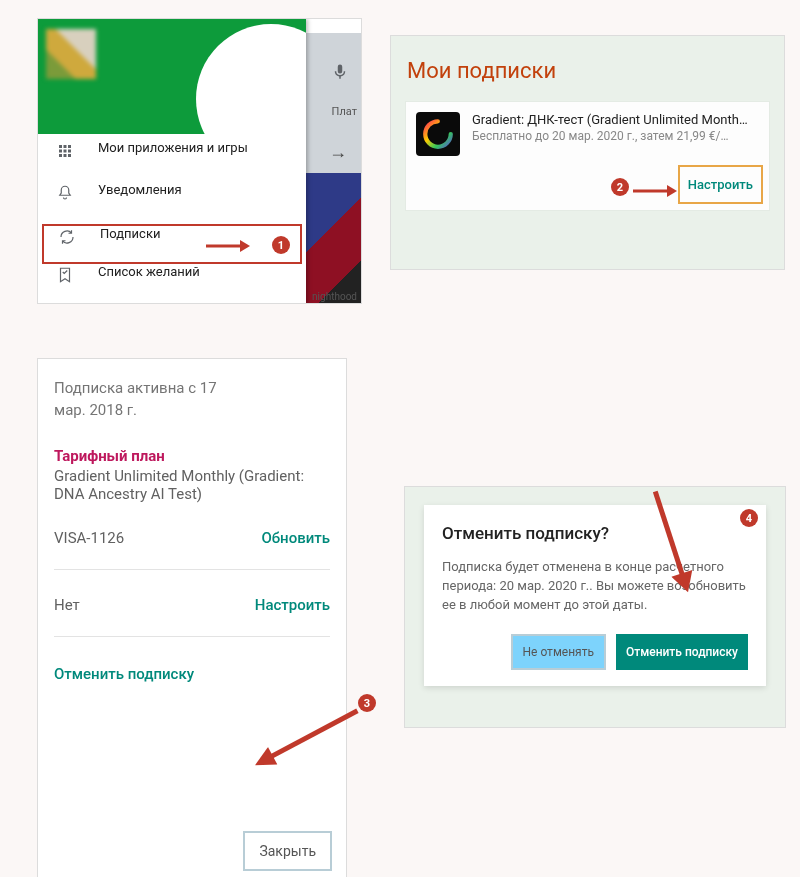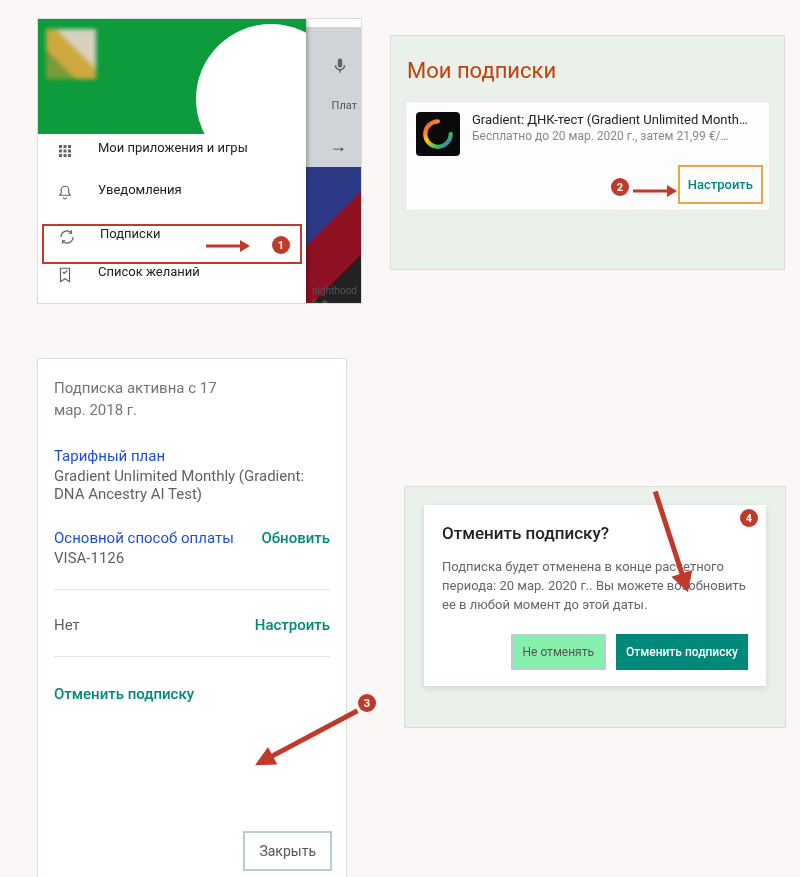--- a/index.html
+++ b/index.html
@@ -2,21 +2,21 @@
 <html><head>
 <meta charset="utf-8">
 <style>
   *{box-sizing:border-box;margin:0;padding:0;font-family:Roboto,Arial,sans-serif}
   body{background:#fbf7f6;width:800px;height:877px;position:relative}
   .teal{color:#00897b}
   .grey{color:#757575}
 
   
   .panel1{position:absolute;left:37px;top:18px;width:325px;height:286px;border:1px solid #dcdcdc;background:#fff;overflow:hidden}
-  .p1-bg{position:absolute;right:0;top:8px;width:60px;height:286px;background:#cfd4d9}
+  .p1-bg{position:absolute;right:0;top:14px;width:60px;height:286px;background:#cfd4d9}
   .p1-bg .pill{position:absolute;right:6px;top:30px;width:24px;height:24px;}
   .p1-bg .chip{position:absolute;right:4px;top:72px;color:#555;font-size:11px}
   .p1-bg .arrow{position:absolute;right:14px;top:108px;color:#444;font-size:18px}
   .p1-bg .thumbs{position:absolute;right:0;top:140px;width:60px;height:150px;background:linear-gradient(135deg,#2e3a87 0 40%,#8e1023 40% 70%,#222 70% 100%)}
   .p1-bg .cap{position:absolute;right:4px;bottom:4px;color:#555;font-size:10px;line-height:12px}
   .drawer{position:absolute;left:0;top:0;width:268px;height:286px;background:#fff;box-shadow:2px 0 4px rgba(0,0,0,.25)}
   .hero{height:115px;background:#0d9b3b;position:relative;overflow:hidden}
   .hero::before{content:"";position:absolute;top:10px;left:8px;width:50px;height:50px;background:linear-gradient(45deg,#7b9b3a 0 30%,#cfa93d 30% 60%,#d8d0be 60% 100%);filter:blur(2px)}
   .hero::after{content:"";position:absolute;right:-40px;bottom:-40px;width:150px;height:150px;border-radius:50%;background:#fff}
   .menu{padding:6px 0}
@@ -36,36 +36,36 @@
   .appmeta{flex:1;min-width:0}
   .appmeta .t{font-size:13px;font-weight:400;color:#222;white-space:nowrap;overflow:hidden;text-overflow:ellipsis}
   .appmeta .s{font-size:12px;color:#888;white-space:nowrap;overflow:hidden;text-overflow:ellipsis;margin-top:2px}
   .card .link{position:absolute;right:6px;bottom:6px;border:2px solid #e8a647;padding:10px 8px;font-size:13px;font-weight:500}
   .redarrow2{position:absolute;right:92px;bottom:12px}
 
   
   .panel3{position:absolute;left:37px;top:358px;width:310px;height:532px;background:#fff;border:1px solid #dcdcdc;padding:18px 16px}
   .panel3 .line{font-size:15px;line-height:22px}
   .panel3 .sec{margin-top:26px}
-  .panel3 .sec .h{font-size:15px;font-weight:400;color:#1d4ed8}
+  .panel3 .sec .h{font-size:15px;font-weight:700;color:#be185d}
   .panel3 .sec .v{font-size:15px;color:#616161;margin-top:2px}
   .panel3 .sec .lk{float:right;font-size:15px;font-weight:500}
   .panel3 hr{border:0;border-top:1px solid #e3e3e3;margin-top:22px}
   .panel3 .cancel{margin-top:28px;font-size:15px;font-weight:500}
   .panel3 .close{position:absolute;right:14px;bottom:18px;border:2px solid #b8cdd6;padding:10px 14px;font-size:14px;color:#555}
   .redarrow3{position:absolute;left:210px;top:368px;transform:rotate(152deg)}
   .badge3{position:absolute;left:320px;top:335px}
 
   
   .panel4{position:absolute;left:404px;top:486px;width:382px;height:242px;background:#eaf1ea;border:1px solid #dcdcdc;padding:18px 6px}
   .dlg{background:#fff;margin:0 auto;width:342px;padding:18px 18px 16px;box-shadow:0 2px 6px rgba(0,0,0,.12);position:relative}
   .dlg .h{font-size:17px;font-weight:500;color:#222;margin-bottom:14px}
   .dlg .b{font-size:13px;line-height:19px;color:#666}
   .dlg .acts{display:flex;justify-content:flex-end;gap:10px;margin-top:20px}
-  .btn-ghost{border:2px solid #b8cdd6;padding:9px 10px;font-size:12px;color:#555;background:#86efac;cursor:pointer}
+  .btn-ghost{border:2px solid #b8cdd6;padding:9px 10px;font-size:12px;color:#555;background:#7dd3fc;cursor:pointer}
   .btn-primary{background:#00897b;color:#fff;border:0;padding:11px 10px;font-size:12px;font-weight:500;cursor:pointer}
   .redarrow4{position:absolute;right:40px;top:24px;transform:rotate(72deg)}
   .badge4{position:absolute;right:8px;top:4px}
 
   
   .ra{display:block}
 </style>
 </head>
 <body>
 
@@ -165,21 +165,20 @@
   <div class="line grey">Подписка активна с 17</div>
   <div class="line grey">мар. 2018 г.</div>
 
   <div class="sec">
     <div class="h">Тарифный план</div>
     <div class="v">Gradient Unlimited Monthly (Gradient: DNA Ancestry AI Test)</div>
   </div>
 
   <div class="sec">
     <span class="lk teal">Обновить</span>
-    <div class="h">Основной способ оплаты</div>
     <div class="v">VISA-1126</div>
   </div>
   <hr>
 
   <div class="sec">
     <span class="lk teal">Настроить</span>
     <div class="v">Нет</div>
   </div>
   <hr>
 

